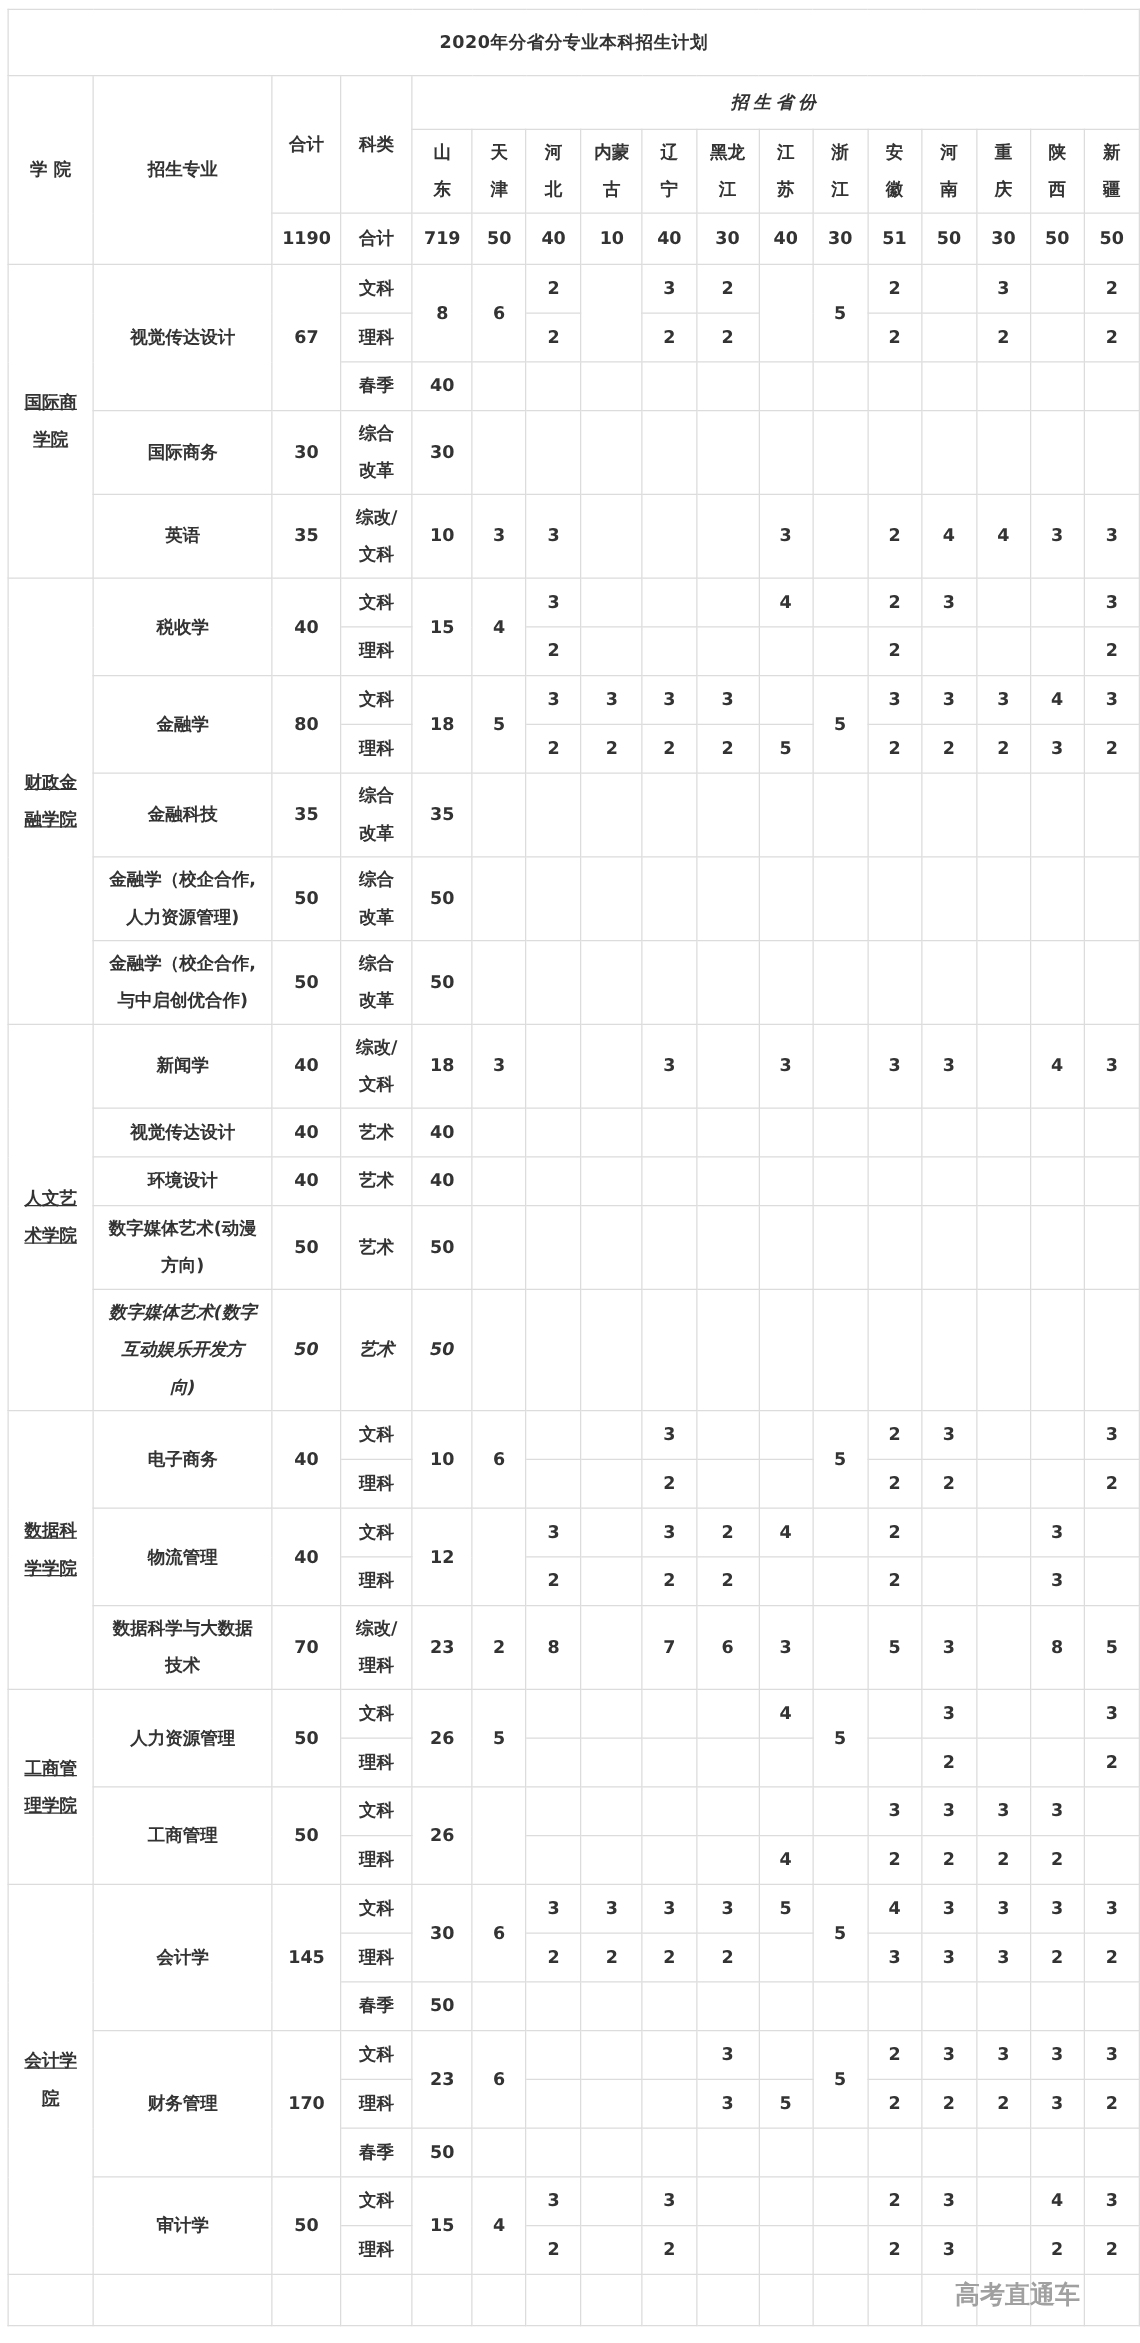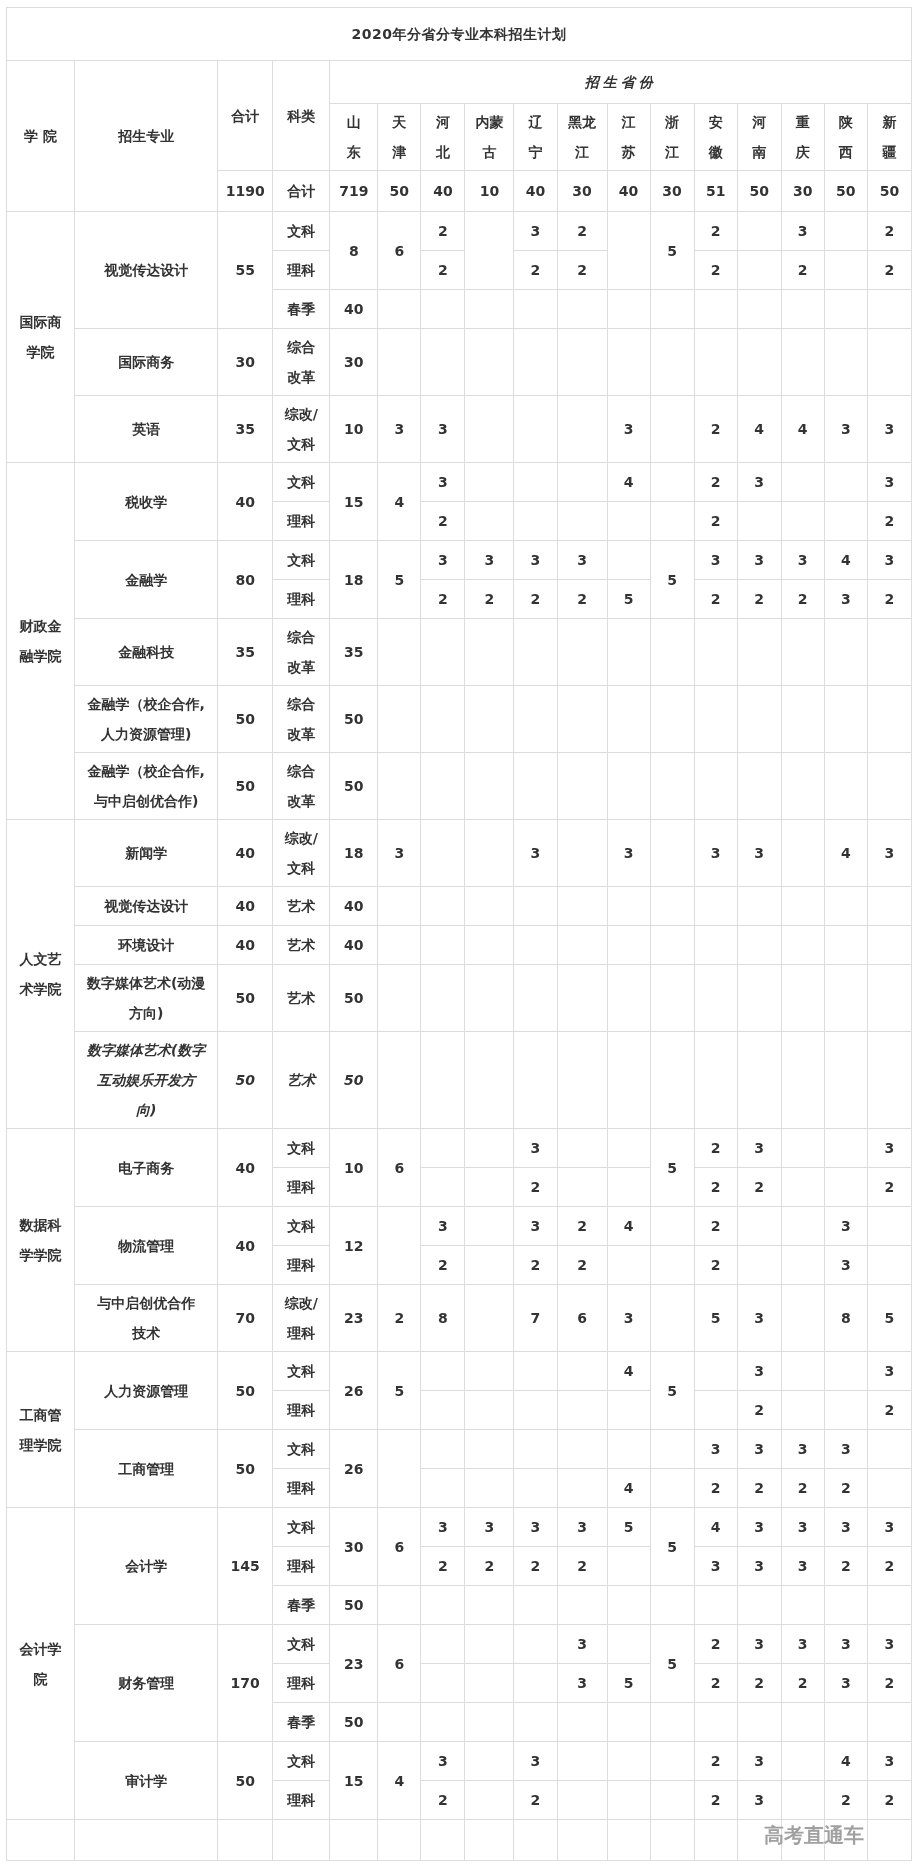--- a/index.html
+++ b/index.html
@@ -6,21 +6,21 @@
   body { width: 912px; height: 1874px; position: relative; overflow: hidden;
          font-family: "DejaVu Sans", "Liberation Sans", sans-serif; color: #333333; }
   table.plan { position: absolute; left: 6px; top: 7px; border-collapse: collapse;
                table-layout: fixed; width: 906px; }
   table.plan td { border: 1.5px solid #dcdcdc; text-align: center; vertical-align: middle;
                   font-weight: bold; font-size: 14px; padding: 0; line-height: 30px; }
   td.title { font-size: 23px; height: 52px; letter-spacing: 0.5px; margin-left: 22px; }
   td.hdr-prov-group { font-size: 17px; letter-spacing: 4px; height: 42px; font-style: italic; }
   td.prov { height: 66px; font-size: 14px; line-height: 30px; }
   td.tot { height: 40px; font-size: 15px; }
-  td.college { font-size: 14px; line-height: 33px; padding: 0 6px; }
+  td.college { font-size: 14px; line-height: 33px; padding: 0 6px; text-decoration: underline; }
   td.major { font-size: 13.5px; line-height: 30px; padding: 0 8px; }
   td.cat { font-size: 13.5px; line-height: 30px; }
   td.num { font-size: 15px; }
   tr.r1 td { height: 38px; }
   tr.r2 td { height: 66px; }
   tr.r3 td { height: 96px; font-style: italic; }
   tr.rempty td { height: 40px; }
   .watermark { position: absolute; left: 764px; top: 1822px; font-size: 20px;
                color: #a0a0a0; font-weight: bold; letter-spacing: 0px; }
 </style>
@@ -132,21 +132,21 @@
   </thead>
   <tbody id="plan-body">
       <tr class="r1">
         <td class="college" rowspan="5">
           <div>国际商</div>
           <div>学院</div>
         </td>
         <td class="major" rowspan="3">
           <div>视觉传达设计</div>
         </td>
-        <td class="num" rowspan="3">55</td>
+        <td class="num" rowspan="3">67</td>
         <td class="cat">
           <div>文科</div>
         </td>
         <td class="num" rowspan="2">8</td>
         <td class="num" rowspan="2">6</td>
         <td class="num">2</td>
         <td class="num" rowspan="2"></td>
         <td class="num">3</td>
         <td class="num">2</td>
         <td class="num" rowspan="2"></td>
@@ -576,21 +576,21 @@
         <td class="num"></td>
         <td class="num"></td>
         <td class="num">2</td>
         <td class="num"></td>
         <td class="num"></td>
         <td class="num">3</td>
         <td class="num"></td>
       </tr>
       <tr class="r2">
         <td class="major" rowspan="1">
-          <div>与中启创优合作</div>
+          <div>数据科学与大数据</div>
           <div>技术</div>
         </td>
         <td class="num" rowspan="1">70</td>
         <td class="cat">
           <div>综改/</div>
           <div>理科</div>
         </td>
         <td class="num">23</td>
         <td class="num">2</td>
         <td class="num">8</td>

